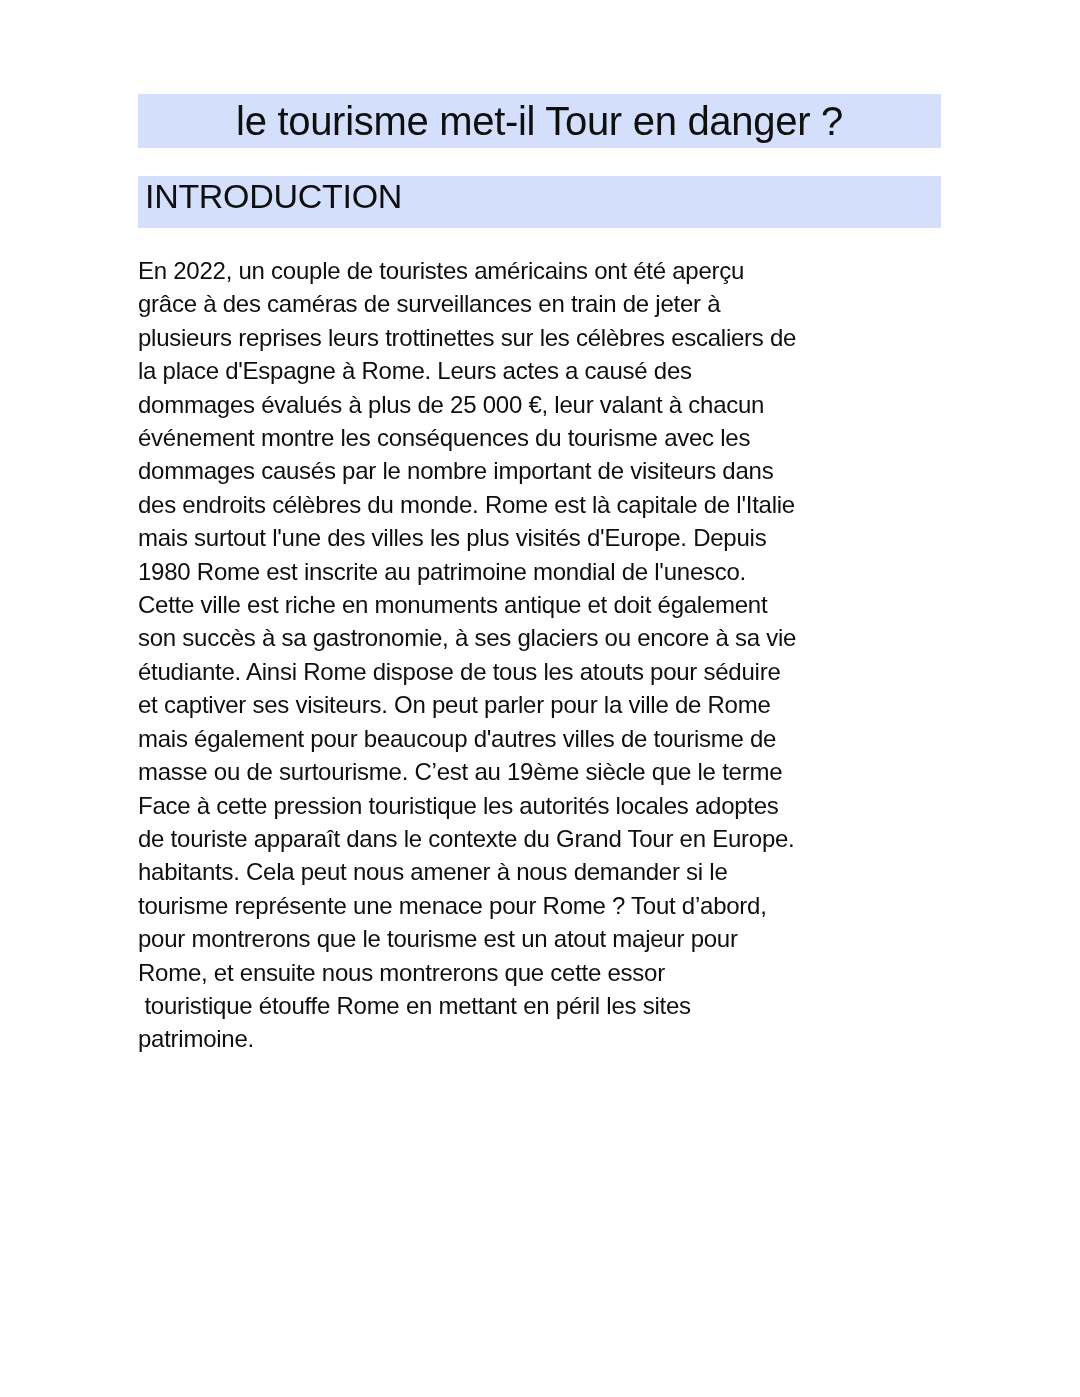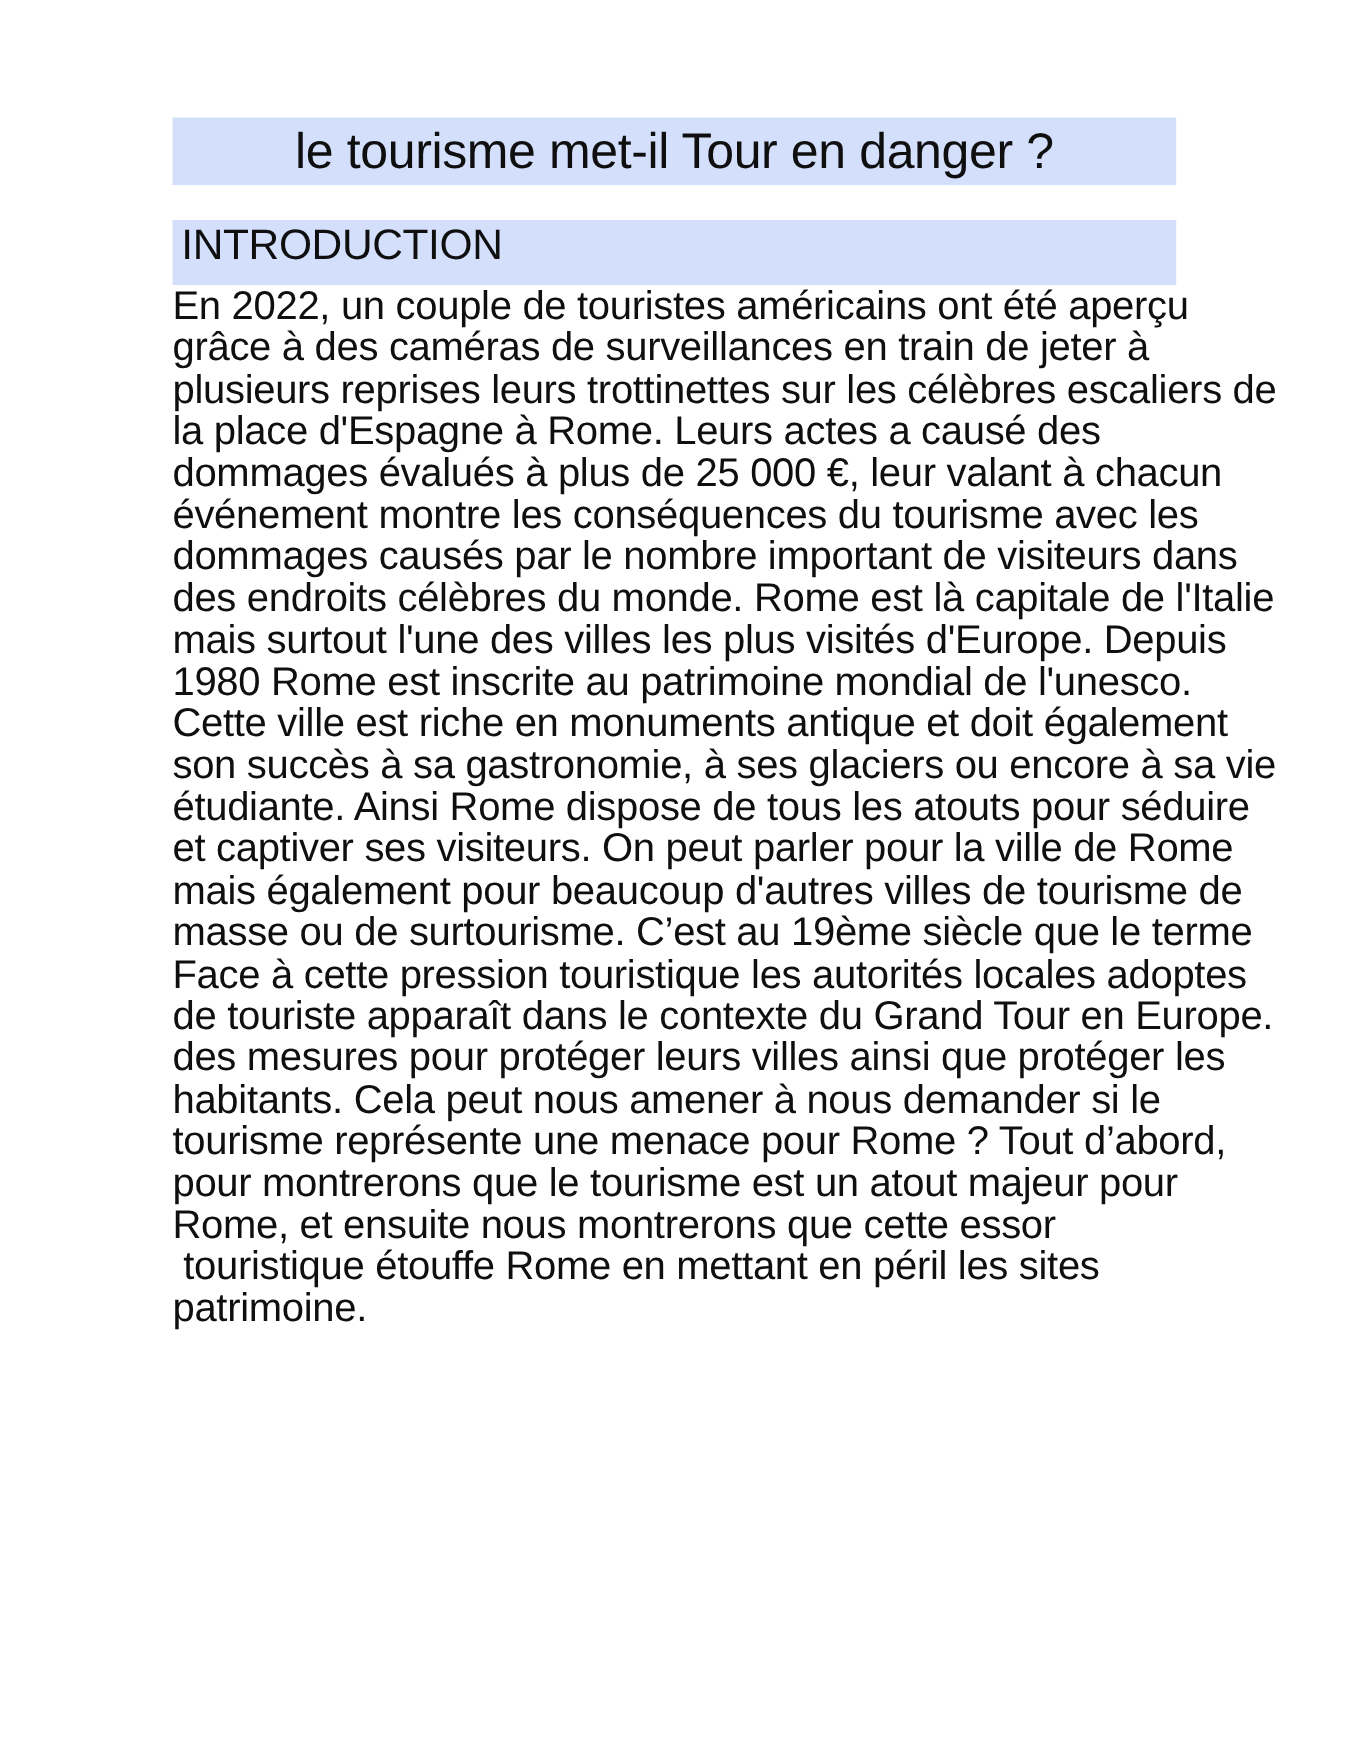--- a/index.html
+++ b/index.html
@@ -40,21 +40,22 @@
     margin-top: 28px;
     height: 52px;
     background: var(--highlight);
     font-size: 34px;
     line-height: 40px;
     padding-left: 7px;
     letter-spacing: -0.3px;
     white-space: nowrap;
   }
   .body-paragraph {
-    font-size: 32px;
+    margin-top: 26px;
+    font-size: 24px;
     line-height: 33.4px;
     letter-spacing: -0.25px;
   }
   .body-line {
     white-space: pre;
   }
 </style>
 </head>
 <body>
 
@@ -81,21 +82,20 @@
       <div class="body-line">mais surtout l'une des villes les plus visités d'Europe. Depuis</div>
       <div class="body-line">1980 Rome est inscrite au patrimoine mondial de l'unesco.</div>
       <div class="body-line">Cette ville est riche en monuments antique et doit également</div>
       <div class="body-line">son succès à sa gastronomie, à ses glaciers ou encore à sa vie</div>
       <div class="body-line">étudiante. Ainsi Rome dispose de tous les atouts pour séduire</div>
       <div class="body-line">et captiver ses visiteurs. On peut parler pour la ville de Rome</div>
       <div class="body-line">mais également pour beaucoup d'autres villes de tourisme de</div>
       <div class="body-line">masse ou de surtourisme. C’est au 19ème siècle que le terme</div>
       <div class="body-line">Face à cette pression touristique les autorités locales adoptes</div>
       <div class="body-line">de touriste apparaît dans le contexte du Grand Tour en Europe.</div>
-      <div class="body-line">des mesures pour protéger leurs villes ainsi que protéger les</div>
       <div class="body-line">habitants. Cela peut nous amener à nous demander si le</div>
       <div class="body-line">tourisme représente une menace pour Rome ? Tout d’abord,</div>
       <div class="body-line">pour montrerons que le tourisme est un atout majeur pour</div>
       <div class="body-line">Rome, et ensuite nous montrerons que cette essor</div>
       <div class="body-line"> touristique étouffe Rome en mettant en péril les sites</div>
       <div class="body-line">patrimoine.</div>
     </div>
 
   </div>
 </div>

